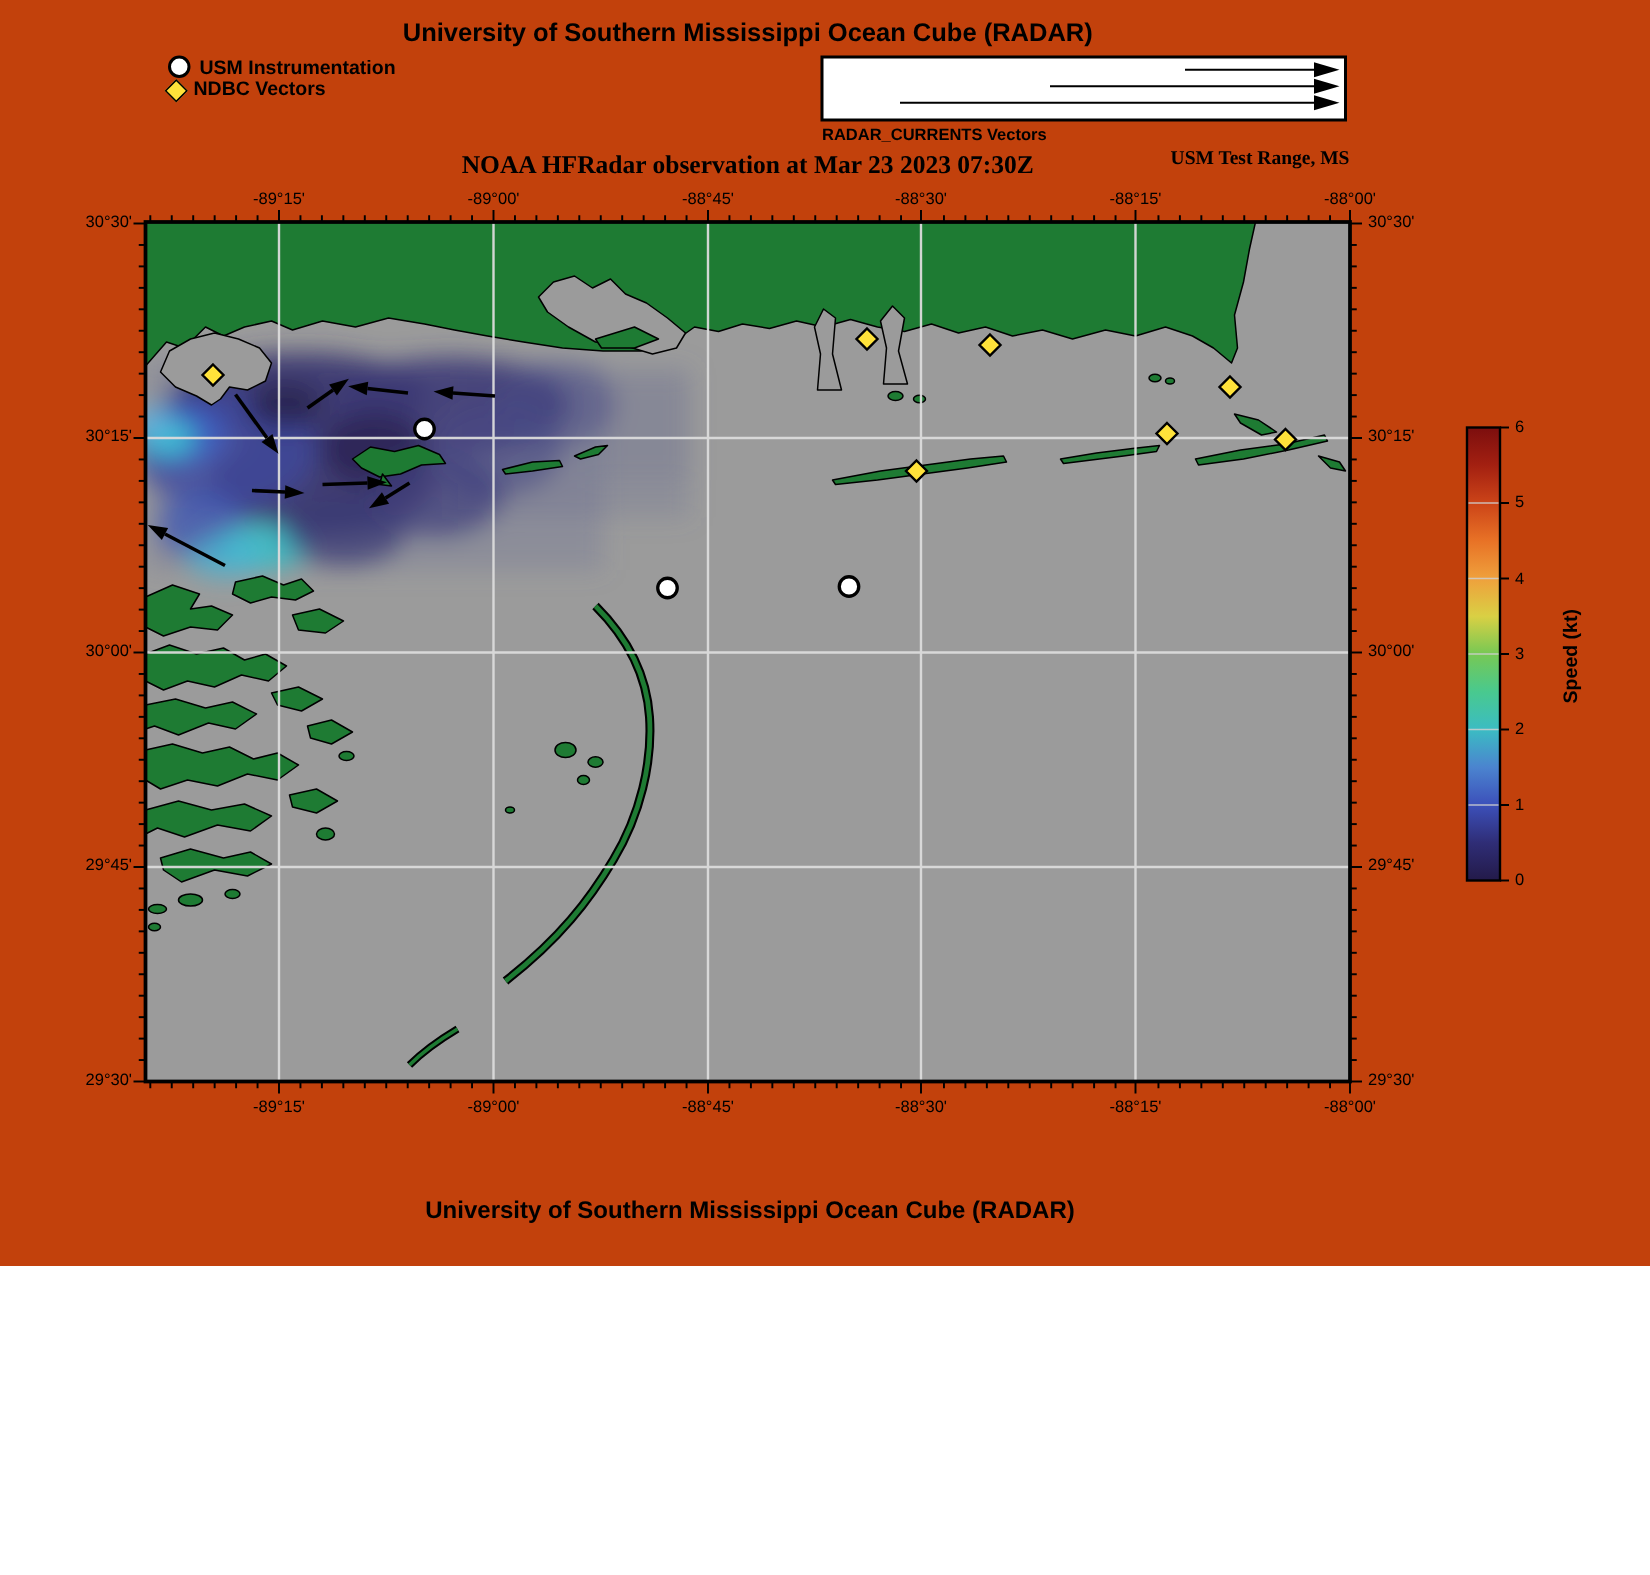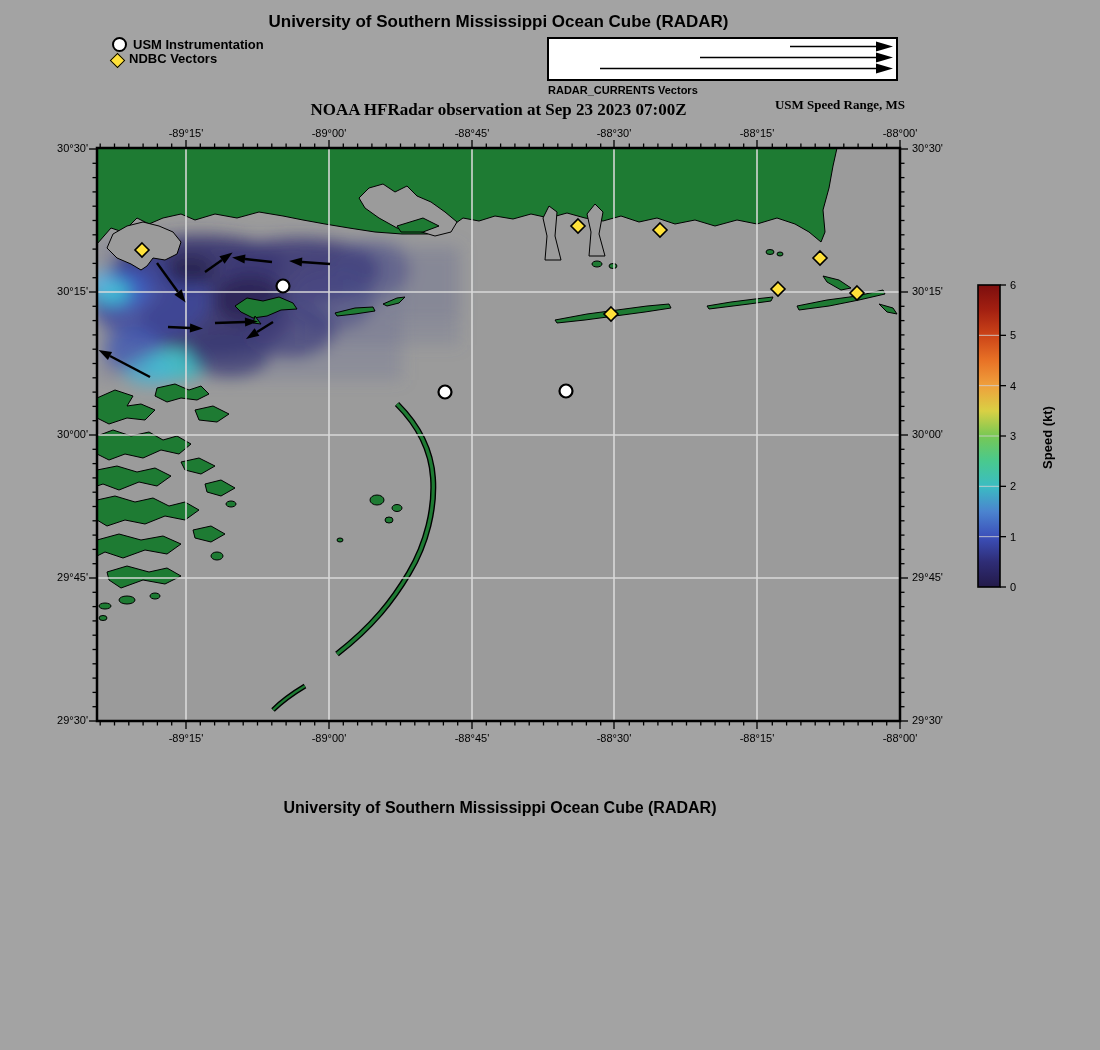--- a/index.html
+++ b/index.html
@@ -1,16 +1,16 @@
 <!DOCTYPE html>
 <html><head>
 <meta charset="utf-8">
 <style>
   html,body{margin:0;padding:0;background:#ffffff;}
-  #page{position:relative;width:1100px;height:1050px;background:#a3a3a3;overflow:hidden;
+  #page{position:relative;width:1100px;height:844px;background:#c2410c;overflow:hidden;
         font-family:"Liberation Sans",sans-serif;color:#000;}
   .abs{position:absolute;}
   .title{font-weight:bold;font-size:17px;text-align:center;}
   .subtitle{font-family:"Liberation Serif",serif;font-weight:bold;font-size:17px;text-align:center;}
   .range-label{font-family:"Liberation Serif",serif;font-weight:bold;font-size:13px;text-align:center;}
   .legend-row{display:flex;align-items:flex-end;gap:6px;height:14px;font-weight:bold;font-size:13px;}
   .legend-circle{width:11px;height:11px;border:2.2px solid #000;border-radius:50%;background:#fff;flex:0 0 auto;}
   .legend-diamond{width:9px;height:9px;background:#ffe23a;border:1.6px solid #000;transform:rotate(45deg);flex:0 0 auto;}
   .vec-label{font-weight:bold;font-size:11px;line-height:11px;white-space:nowrap;}
   .vec-caption{font-weight:bold;font-size:11px;}
@@ -35,22 +35,22 @@
       <span class="legend-diamond"></span>
       <span>NDBC Vectors</span>
     </div>
   </div>
 
   <div class="abs vec-label" style="left:553px;top:41px;">1.00 kts</div>
   <div class="abs vec-label" style="left:553px;top:52px;">2.00 kts</div>
   <div class="abs vec-label" style="left:553px;top:63px;">3.00 kts</div>
   <div class="abs vec-caption" style="left:548px;top:84px;">RADAR_CURRENTS Vectors</div>
 
-  <div class="abs subtitle" style="left:97px;top:100px;width:803px;">NOAA HFRadar observation at Sep 23 2023 07:00Z</div>
-  <div class="abs range-label" style="left:760px;top:97px;width:160px;">USM Speed Range, MS</div>
+  <div class="abs subtitle" style="left:97px;top:100px;width:803px;">NOAA HFRadar observation at Mar 23 2023 07:30Z</div>
+  <div class="abs range-label" style="left:760px;top:97px;width:160px;">USM Test Range, MS</div>
 
   <svg id="fig" class="abs" style="left:0;top:0;" width="1100" height="830">
     <defs>
       <clipPath id="mapclip">
           <rect x="97" y="148" width="803" height="573"></rect>
         </clipPath>
       <filter id="soft" x="-30%" y="-30%" width="160%" height="160%">
           <feGaussianBlur stdDeviation="8"></feGaussianBlur>
         </filter>
       <linearGradient id="cbgrad" x1="0" y1="0" x2="0" y2="1">

